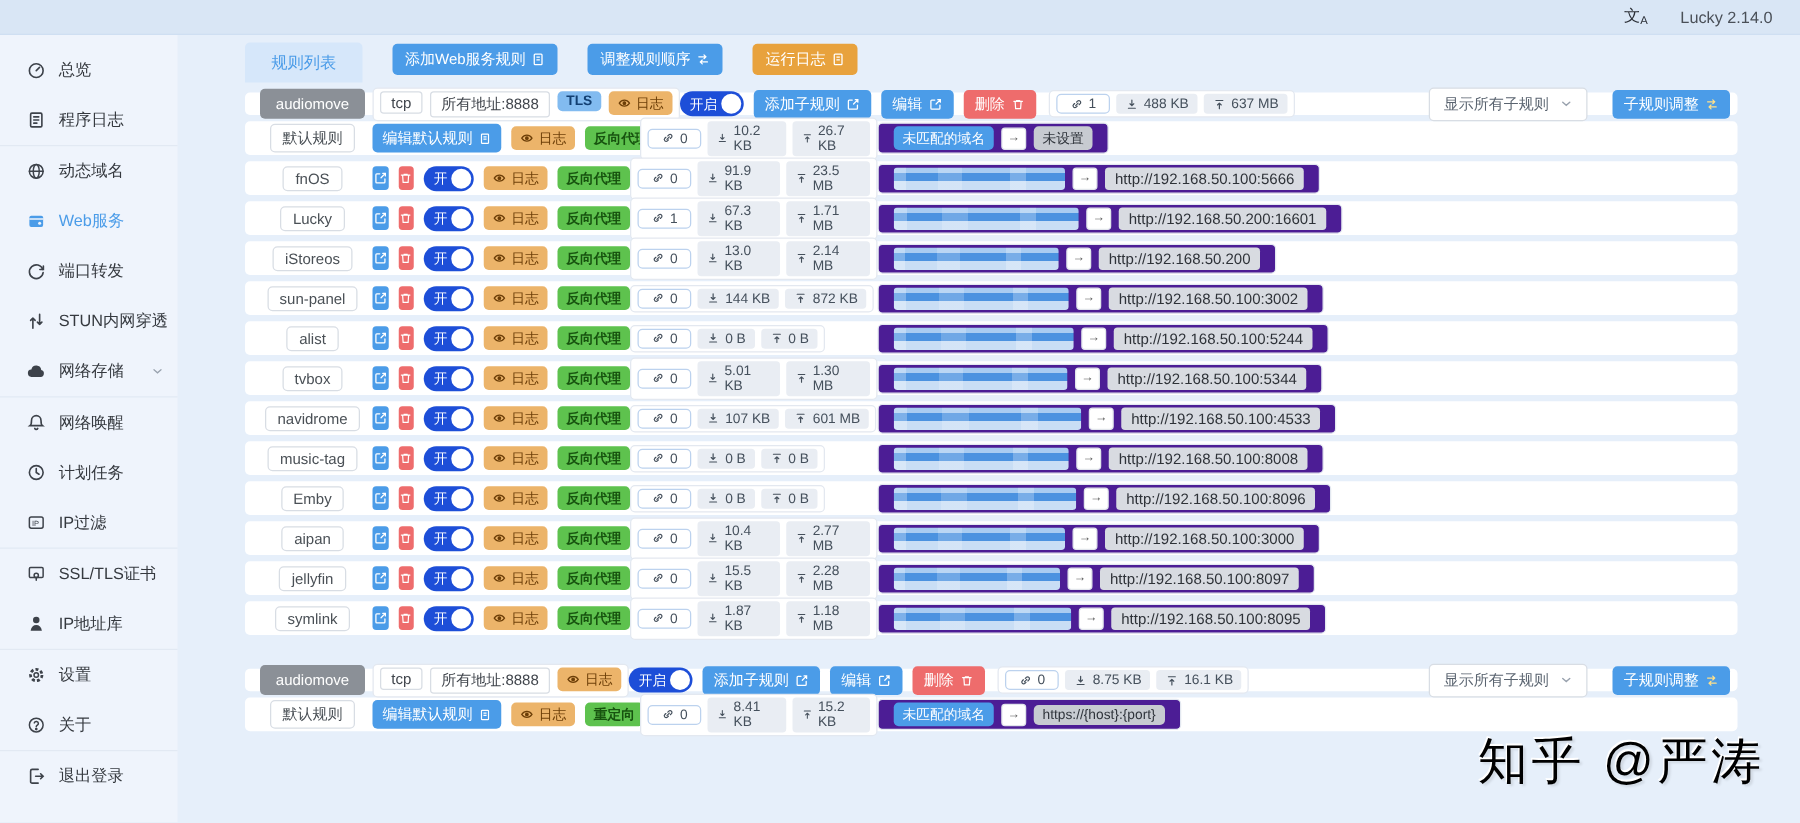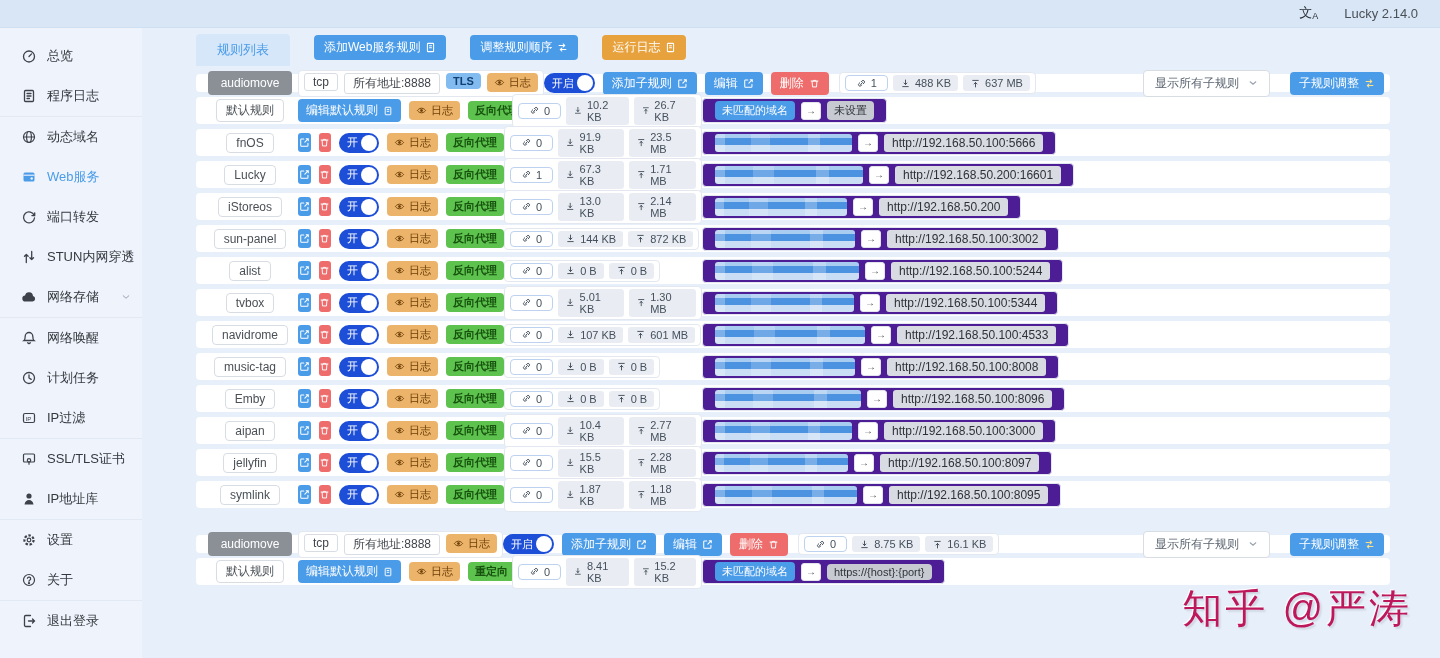--- a/index.html
+++ b/index.html
@@ -54,21 +54,21 @@
   .blur-bar{height:18px;border-radius:3px;background:
     linear-gradient(90deg,rgba(255,255,255,.28) 0 7%,transparent 7% 26%,rgba(255,255,255,.2) 26% 40%,transparent 40% 68%,rgba(255,255,255,.25) 68% 77%,transparent 77%),
     linear-gradient(180deg,#a9ccf1 0 24%,#4b92e0 24% 62%,#c9def5 62% 100%)}
   .arrowchip{border:1px solid #e1e5eb;border-radius:3px;background:#fff;font-size:10px;color:#555;padding:0 4px;line-height:16px}
   .urlchip{background:#d8dbe1;border-radius:3px;padding:2px 8px;font-size:12px;color:#2e3238;cursor:pointer;white-space:nowrap}
   .inbox{display:inline-flex;align-items:flex-start;gap:6px;background:#fff;border:1px solid #e3e8f0;border-radius:4px;padding:2px 5px;}
   .mini{border:1px solid #d8dde4;border-radius:3px;padding:1px 8px;font-size:12px;color:#40454c;white-space:nowrap}
   .hdr .btn{padding:3px 9px;margin-left:8px}
   .select{display:inline-flex;align-items:center;gap:9px;background:#fff;border:1px solid #d8dde4;border-radius:4px;padding:4px 11px;font-size:12px;color:#5a6470;cursor:pointer;white-space:nowrap}
   .rightctl{margin-left:auto;display:flex;align-items:center;gap:12px}
-  .watermark{position:absolute;right:28px;bottom:22px;font-size:40px;letter-spacing:3px;color:#be185d;text-shadow:-1px -1px 0 #fff,2px 2px 2px rgba(0,0,0,.1);white-space:nowrap;pointer-events:none}
+  .watermark{position:absolute;right:28px;bottom:22px;font-size:40px;letter-spacing:3px;color:#000000;text-shadow:-1px -1px 0 #fff,2px 2px 2px rgba(0,0,0,.1);white-space:nowrap;pointer-events:none}
 </style>
 </head>
 <body>
 
 <div class="topbar">
   <span class="trans-ic">文<span class="sub">A</span></span>
   <span class="app-title">Lucky 2.14.0</span>
 </div>
 
 <div class="layout">

